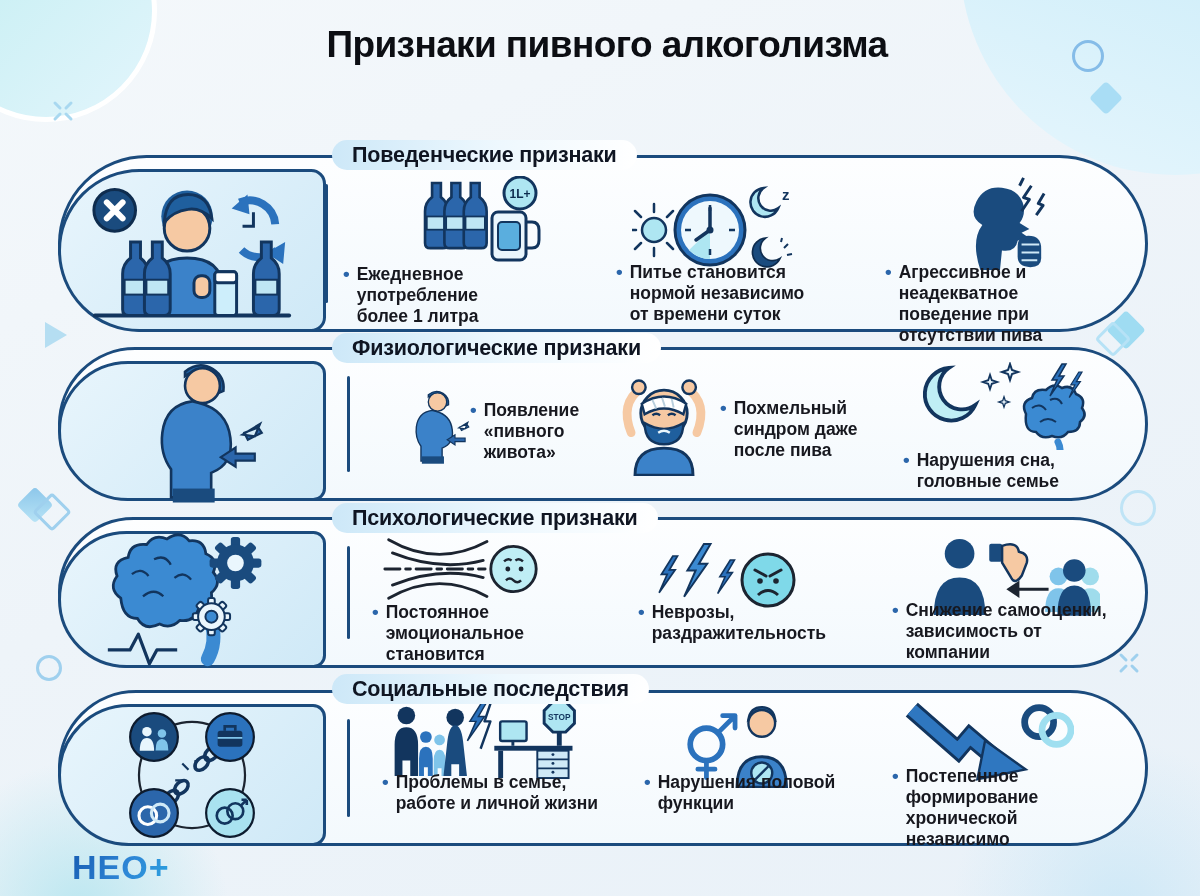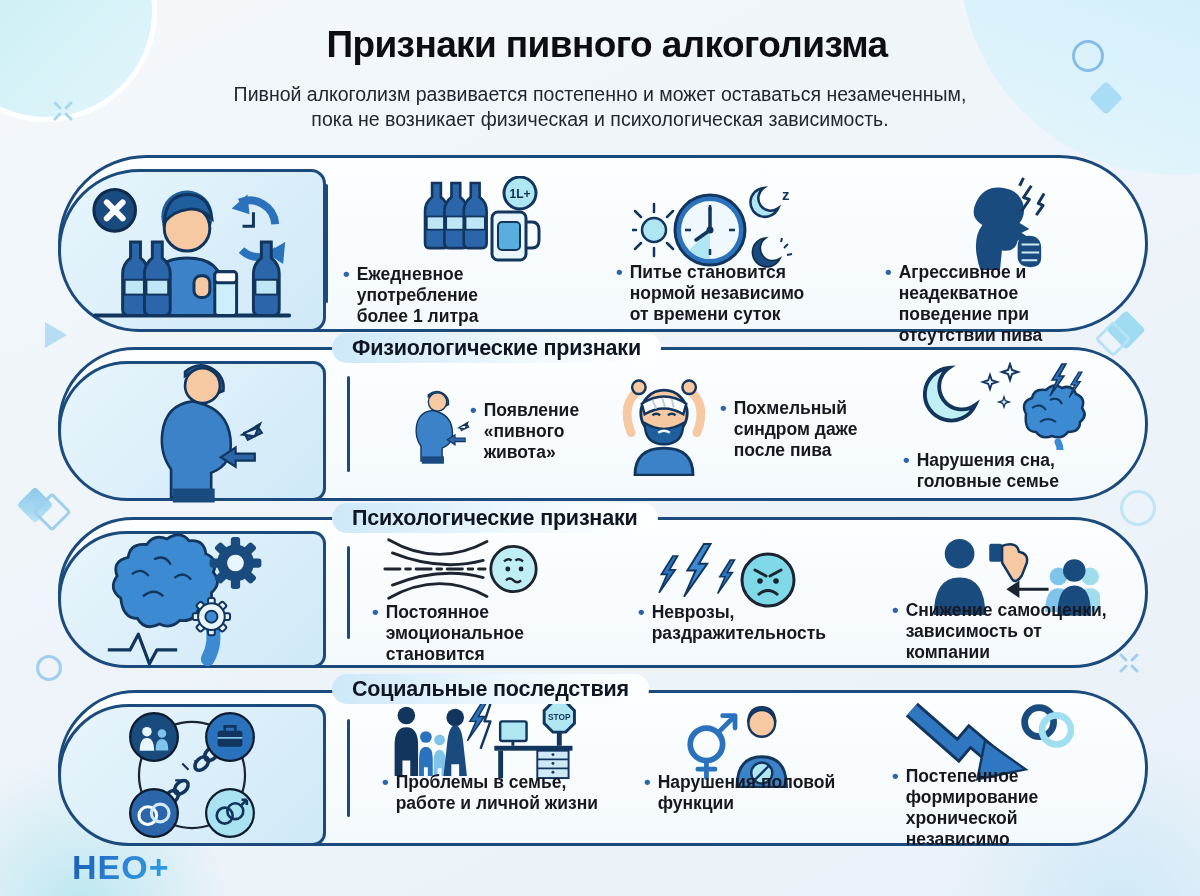--- a/index.html
+++ b/index.html
@@ -97,24 +97,20 @@
   <div class="abs diamond" style="left:1112px;top:316px;width:28px;height:28px;background:#9fdcf2"></div>
   <div class="abs diamond" style="left:1100px;top:326px;width:20px;height:20px;border:3px solid #b6e2f6;background:transparent"></div>
   <div class="abs ring" style="left:1120px;top:490px;width:30px;height:30px;border:3px solid #bfe4f6"></div>
   <svg class="abs" style="left:1118px;top:652px" width="22" height="22">
     <path d="M3 3 L8 8 M19 19 L14 14 M19 3 L14 8 M3 19 L8 14" stroke="#9fd0ee" stroke-width="3" stroke-linecap="round" fill="none"></path>
   </svg>
   <div class="abs glow" style="left:-70px;top:760px;width:300px;height:300px;background:radial-gradient(circle,rgba(176,228,238,.8),rgba(176,228,238,0) 70%)"></div>
   <div class="abs glow" style="right:-90px;top:740px;width:340px;height:340px;background:radial-gradient(circle,rgba(189,227,246,.6),rgba(189,227,246,0) 70%)"></div>
 
   <div class="abs title">Признаки пивного алкоголизма</div>
-  <div class="abs subtitle">
-    <div>Пивной алкоголизм развивается постепенно и может оставаться незамеченным,</div>
-    <div>пока не возникает физическая и психологическая зависимость.</div>
-  </div>
 
   <div class="abs row" style="top:155px;height:177px">
     <div class="icon-zone">
       <svg width="218" height="150" viewBox="0 0 220 150">
         <line x1="12" y1="140" x2="208" y2="140" stroke="#12355e" stroke-width="4" stroke-linecap="round"></line>
         <circle cx="32" cy="34" r="21" fill="#1a4b7e" stroke="#0e2c4e" stroke-width="3"></circle>
         <path d="M24 26 L40 42 M40 26 L24 42" stroke="#fff" stroke-width="6" stroke-linecap="round"></path>
         <g stroke="#2b72bd" stroke-width="8" fill="none">
           <path d="M158 26 a26 26 0 0 1 36 22"></path>
           <path d="M196 74 a26 26 0 0 1 -36 0"></path>
@@ -192,20 +188,21 @@
         <circle cx="64" cy="129" r="10" fill="none" stroke="#cfe9f7" stroke-width="3.5"></circle>
         <circle cx="143" cy="129" r="27" fill="#a9e2f0" stroke="#0d1b2e" stroke-width="2.5"></circle>
         <circle cx="137" cy="132" r="9" stroke="#12355e" stroke-width="3" fill="none"></circle>
         <circle cx="149" cy="127" r="9" stroke="#12355e" stroke-width="3" fill="none"></circle>
         <path d="M155 121 l7 -7 M162 114 h-6 M162 114 v6" stroke="#12355e" stroke-width="3" fill="none"></path>
       </svg>
     </div>
     <div class="divider"></div>
   </div>
 
+  <div class="abs tab" style="left:332px;top:140px">Поведенческие признаки</div>
   <div class="abs tab" style="left:332px;top:333px">Физиологические признаки</div>
   <div class="abs tab" style="left:332px;top:503px">Психологические признаки</div>
   <div class="abs tab" style="left:332px;top:674px">Социальные последствия</div>
 
   <svg class="abs" style="left:418px;top:176px" width="124" height="92" viewBox="0 0 124 92">
     <g transform="scale(0.88)">
         <use href="#bottle" x="8" y="8"></use>
         <use href="#bottle" x="30" y="8"></use>
         <use href="#bottle" x="52" y="8"></use>
       </g>

